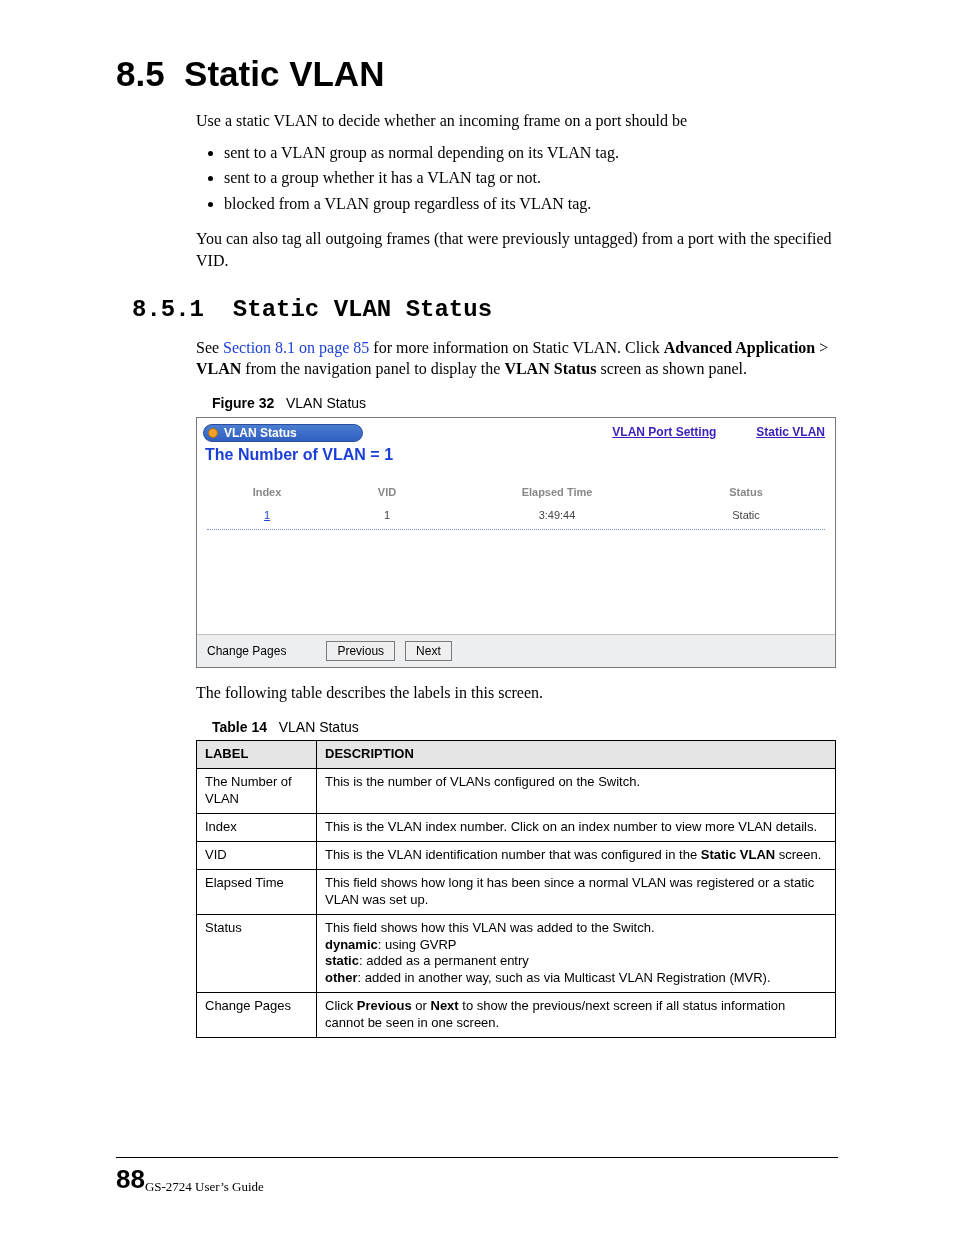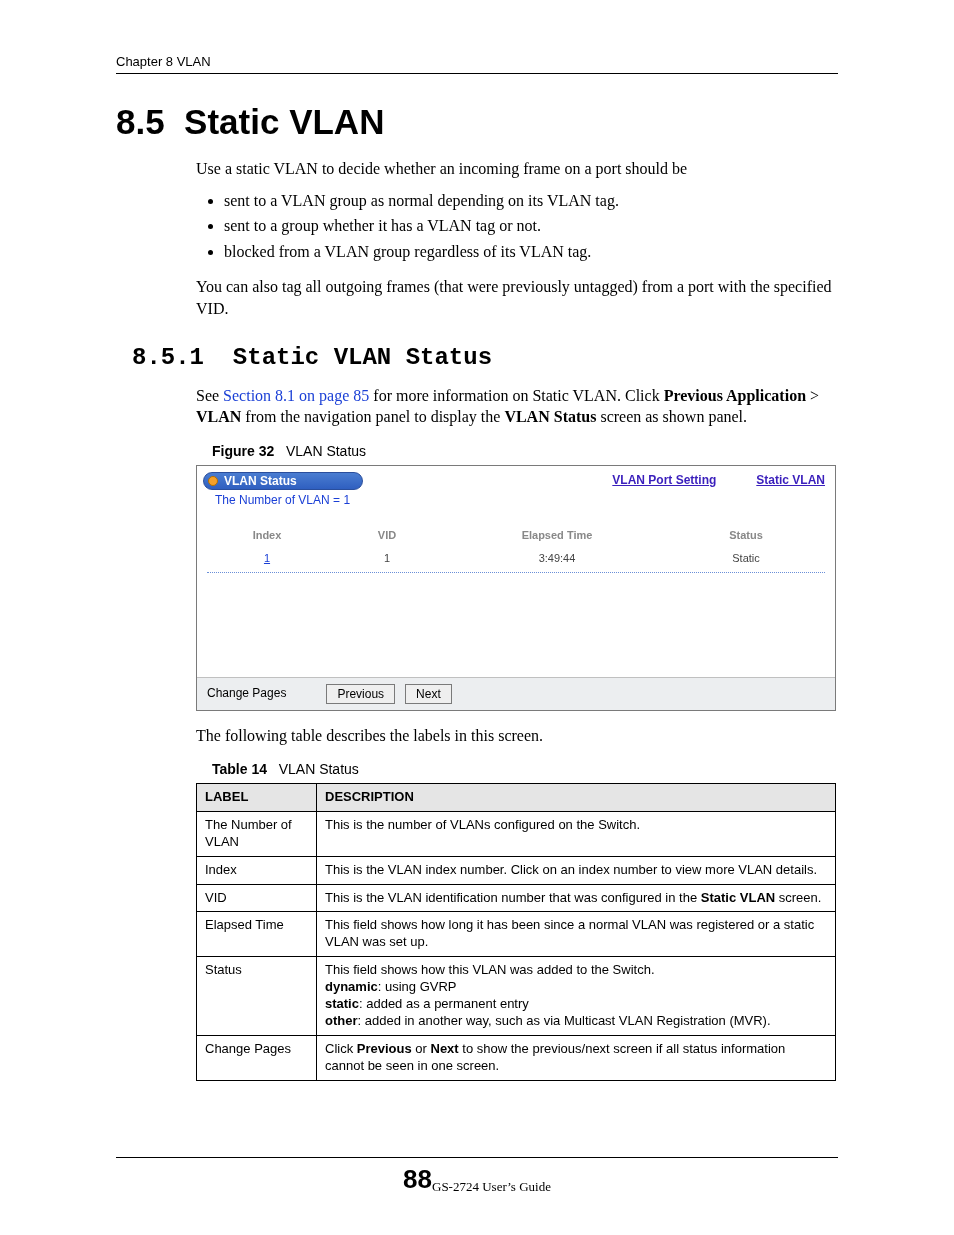--- a/index.html
+++ b/index.html
@@ -77,21 +77,21 @@
     padding: 1px 14px 1px 4px;
     color:#fff; font-weight:bold; font-size:12px;
     height:18px;
     width: 160px;
   }
   .vlan-title-tab .dot {
     width:10px; height:10px; border-radius:50%;
     background:#f4a02a; border:1px solid #b56f00;
     margin-right:6px;
   }
-  .vlan-count { color:#1a3fd6; font-weight:normal; font-size:12px; margin-left:12px; }
+  .vlan-count { color:#1a3fd6; font-weight:bold; font-size:16px; margin-left:2px; }
   .vlan-links { display:flex; gap:40px; font-weight:bold; font-size:12px; }
   .vlan-links span { color:#3a1fbc; text-decoration: underline; cursor:pointer;}
   .vlan-table {
     margin: 10px 10px 4px 10px;
   }
   .vlan-table .hdr, .vlan-table .row {
     display:flex; text-align:center; color:#444;
   }
   .vlan-table .hdr { color:#888; font-weight:bold; font-size:11px; padding:4px 0;}
   .vlan-table .row { font-size:11px; padding:4px 0;}
@@ -138,31 +138,30 @@
     font-weight: bold;
   }
   table.desc td .b { font-weight:bold;}
   
   .page-footer {
     position:absolute;
     left:116px; right:116px;
     bottom: 40px;
     border-top:1px solid #000;
     padding-top:6px;
-    display:flex; justify-content:center; align-items:flex-end;
+    display:flex; justify-content:flex-start; align-items:flex-end;
     font-family: Arial, Helvetica, sans-serif;
   }
   .page-footer .pnum { font-size:26px; font-weight:bold;}
   .page-footer .guide { font-size:13px; font-family:"Times New Roman", serif;}
 </style>
 </head>
 <body>
 
 <div class="page">
-  <div class="running-head">Chapter 8 VLAN</div>
 
   <h1 class="section">
     <span>8.5</span>&nbsp;&nbsp;<span>Static VLAN</span>
   </h1>
 
   <div class="body-block">
     <p>Use a static VLAN to decide whether an incoming frame on a port should be</p>
     <ul class="bullets">
       <li>sent to a VLAN group as normal depending on its VLAN tag.</li>
       <li>sent to a group whether it has a VLAN tag or not.</li>
@@ -170,21 +169,21 @@
     </ul>
     <p>You can also tag all outgoing frames (that were previously untagged) from a port with the specified VID.</p>
   </div>
 
   <h2 class="subsection">
     <span>8.5.1</span>&nbsp;&nbsp;<span>Static VLAN Status</span>
   </h2>
 
   <div class="body-block">
     <p>
-      <span>See </span><span class="xref">Section 8.1 on page 85</span><span> for more information on Static VLAN. Click </span><span class="bold">Previous Application</span><span> &gt; </span><span class="bold">VLAN</span><span> from the navigation panel to display the </span><span class="bold">VLAN Status</span><span> screen as shown panel.</span>
+      <span>See </span><span class="xref">Section 8.1 on page 85</span><span> for more information on Static VLAN. Click </span><span class="bold">Advanced Application</span><span> &gt; </span><span class="bold">VLAN</span><span> from the navigation panel to display the </span><span class="bold">VLAN Status</span><span> screen as shown panel.</span>
     </p>
 
     <div class="fig-cap">
       <span class="capnum">Figure 32</span>&nbsp;&nbsp;&nbsp;<span>VLAN Status</span>
     </div>
 
     <div class="vlan-figure">
       <div class="vlan-fig-top">
         <div class="vlan-title-wrap">
           <div class="vlan-title-tab">

